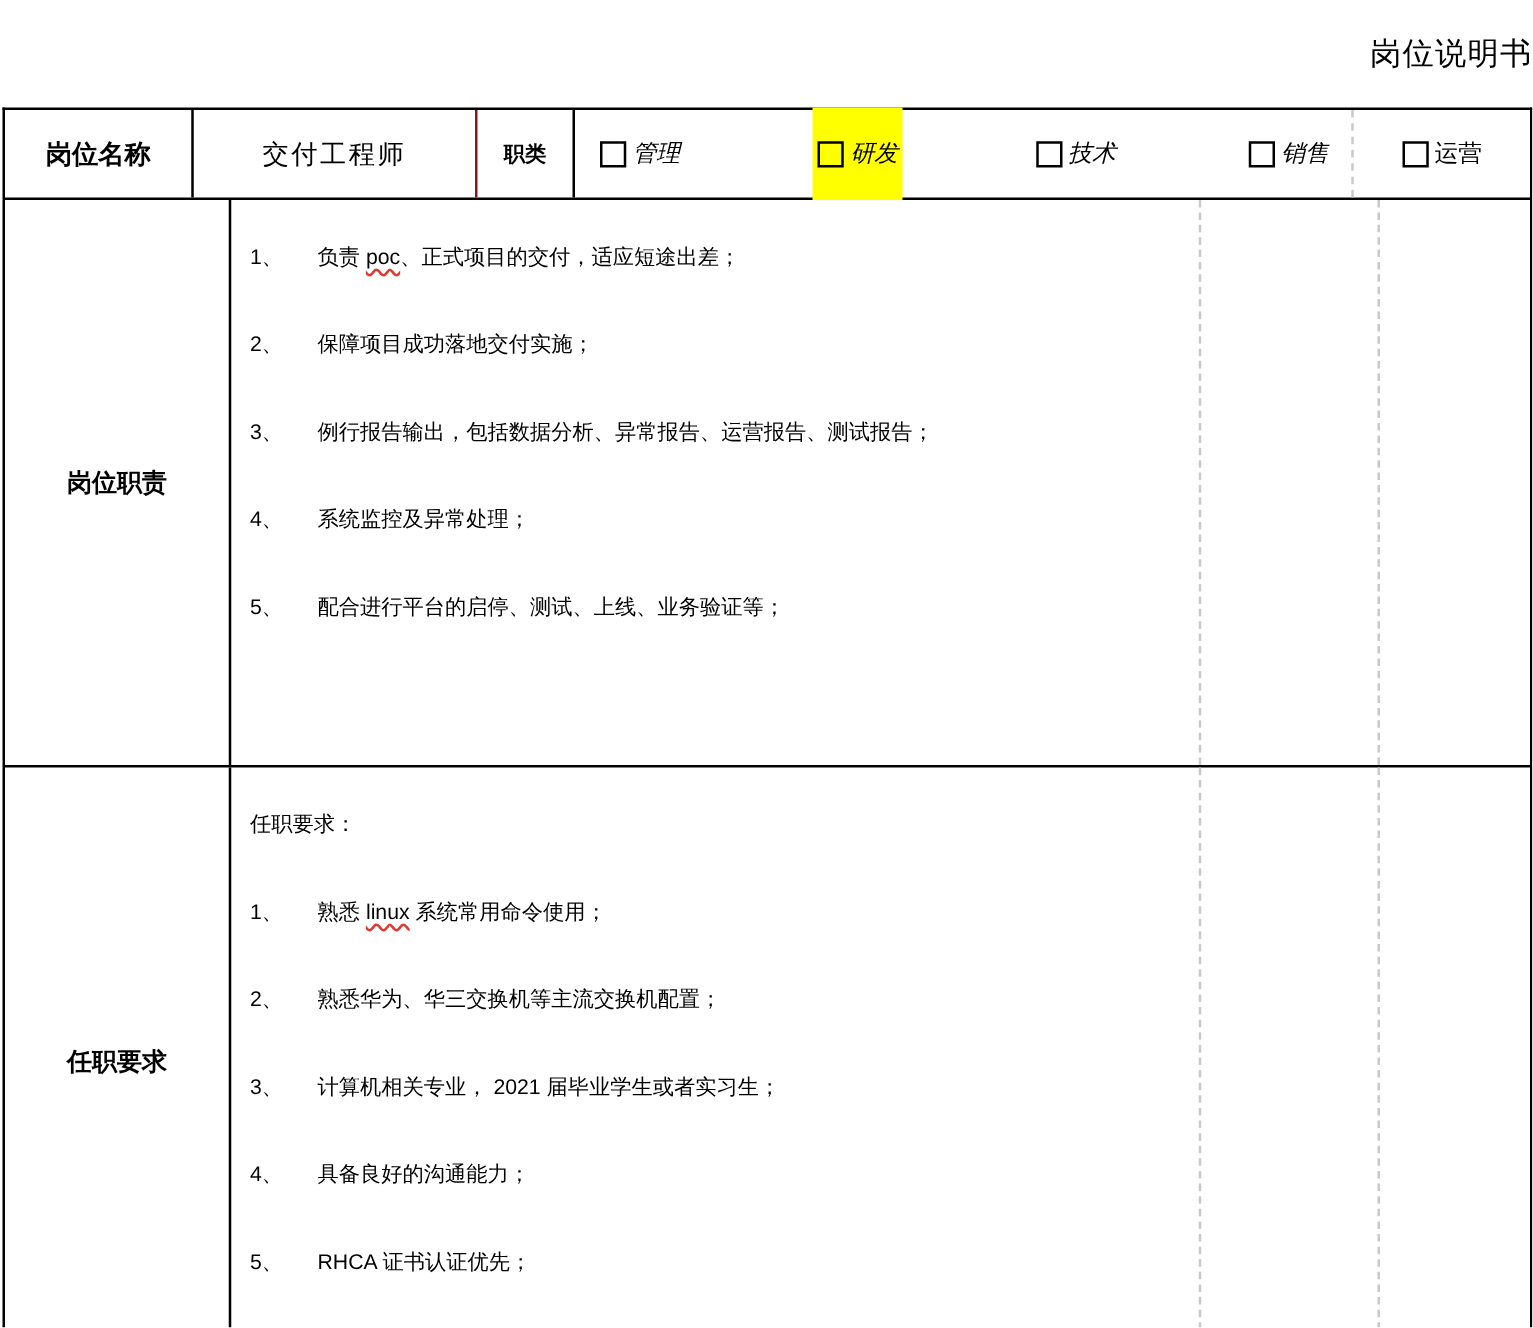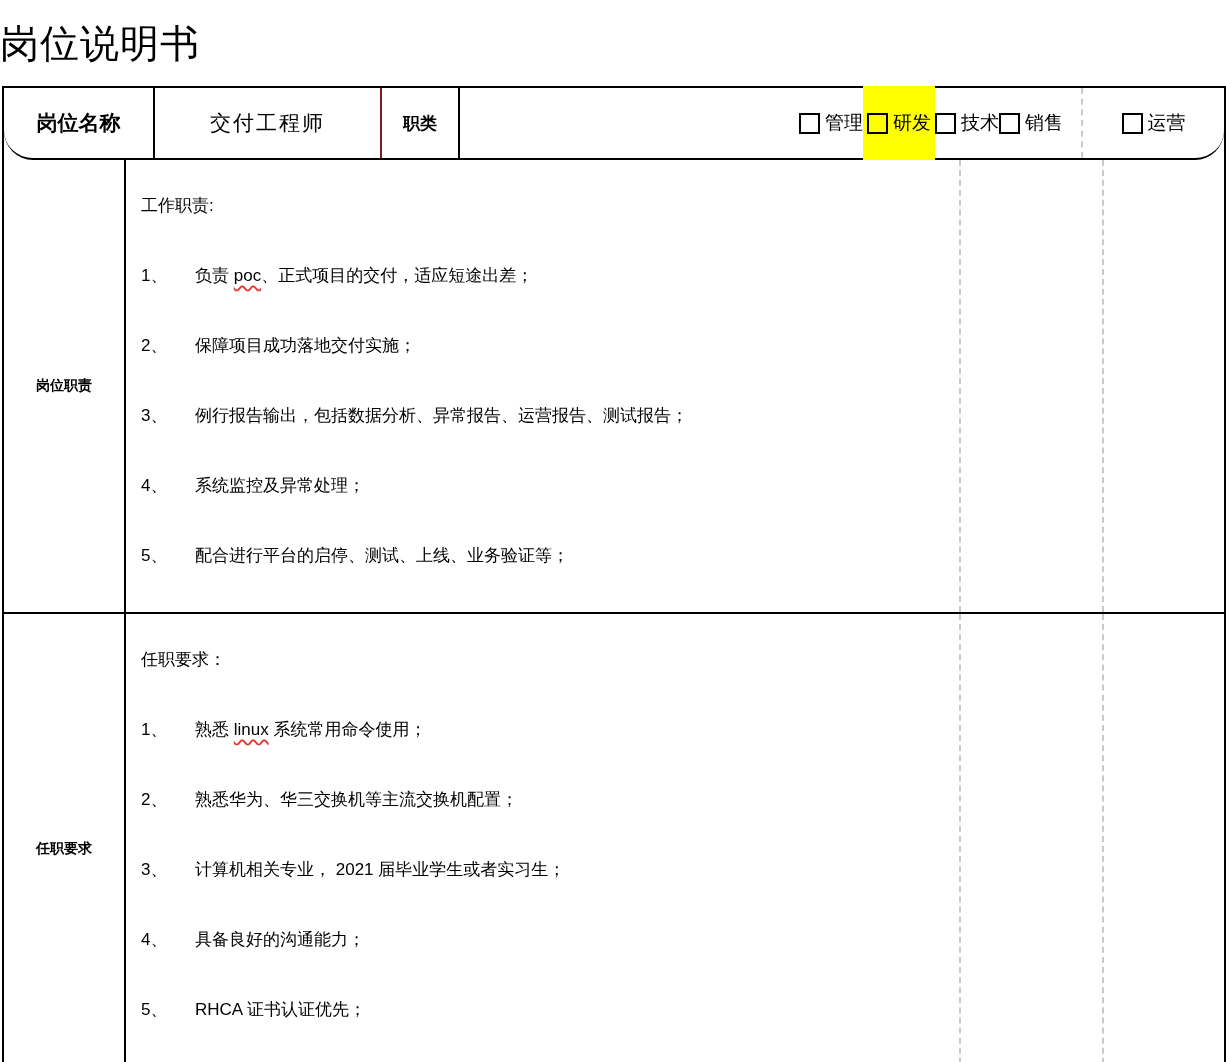--- a/index.html
+++ b/index.html
@@ -13,68 +13,69 @@
     position: relative;
     width: 1226px;
     height: 1062px;
     overflow: hidden;
     background: #ffffff;
   }
   .doc-title {
     padding-top: 25px;
     height: 37px;
     line-height: 37px;
-    text-align: left;
-    font-size: 39px;
+    text-align: right;
+    font-size: 25px;
     letter-spacing: 1px;
     font-weight: 500;
   }
   .jd-table {
     margin: 24px 2px 0 2px;
     border: 2px solid #000;
     border-bottom: none;
     width: 1220px;
     box-sizing: content-box;
   }
   .trow { display: flex; }
   .trow > div { box-sizing: border-box; }
 
   
-  .r1 { height: 70px; border-bottom: 2px solid #000; border-radius: 29px; }
+  .r1 { height: 70px; border-bottom: 2px solid #000; }
   .cell-c {
     display: flex; align-items: center; justify-content: center;
   }
   .c-poslabel { width: 151px; border-right: 2px solid #000; font-weight: bold; font-size: 21px; }
   .c-posvalue { width: 227px; border-right: 2px solid #7f1d1d; font-size: 21px; letter-spacing: 2px; }
   .c-catlabel { width: 78px;  border-right: 2px solid #000; font-weight: bold; font-size: 17px; }
   .c-cbs {
     flex: 1;
-    display: flex; align-items: center; justify-content: flex-end;
+    display: flex; align-items: center; justify-content: space-between;
     padding: 0 18px 0 20px;
+    font-style: italic;
   }
   .c-dash1 { width: 143px; border-left: 2px dashed #c9c9c9; }
   .c-dash2 { width: 122px; border-left: 2px dashed #c9c9c9; }
 
   .cb { display: inline-flex; align-items: center; font-size: 19px; white-space: nowrap; }
   .cb .box {
     width: 17px; height: 17px;
     border: 2px solid #000;
     display: inline-block;
     margin-right: 5px;
     background: transparent;
   }
   .cb.hl { background: #ffff00; padding: 24px 4px; }
 
   
   .r2 { height: 452px; border-bottom: 2px solid #000; }
   .r3 { height: 470px; }
   .c-seclabel {
-    width: 122px; border-right: 2px solid #000;
+    width: 181px; border-right: 2px solid #000;
     display: flex; align-items: center; justify-content: center;
-    font-weight: bold; font-size: 14px;
+    font-weight: bold; font-size: 20px;
   }
   .c-content {
     flex: 1;
     padding: 10px 6px 0 15px;
     font-size: 17px;
   }
   .content-line {
     height: 70px;
     display: flex;
     align-items: center;
@@ -127,23 +128,20 @@
           <span class="box"></span>
           <span>运营</span>
         </span>
       </div>
     </div>
 
     <div class="trow r2">
       <div class="c-seclabel">岗位职责</div>
       <div class="c-content">
         <div class="content-line">
-          <span>工作职责:</span>
-        </div>
-        <div class="content-line">
           <span class="num">1、</span>
           <span><span>负责 </span><span class="wavy">poc</span><span>、正式项目的交付，适应短途出差；</span></span>
         </div>
         <div class="content-line">
           <span class="num">2、</span>
           <span>保障项目成功落地交付实施；</span>
         </div>
         <div class="content-line">
           <span class="num">3、</span>
           <span>例行报告输出，包括数据分析、异常报告、运营报告、测试报告；</span>

